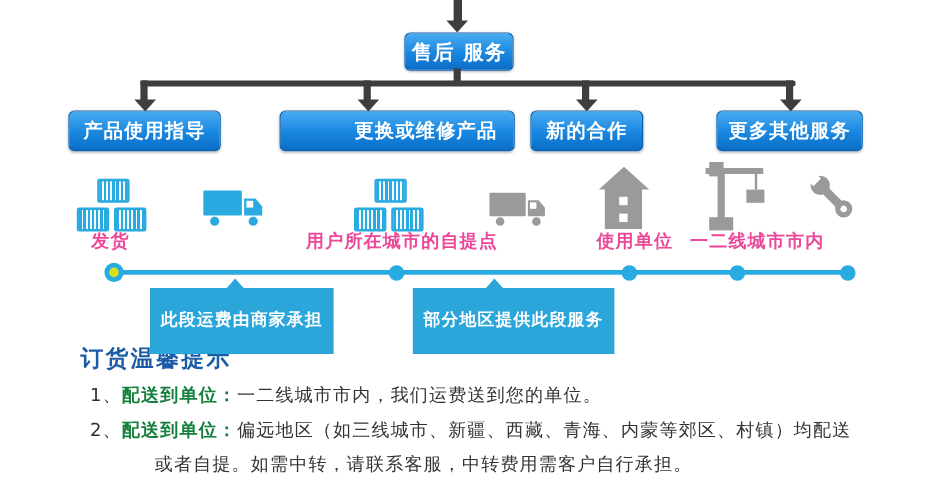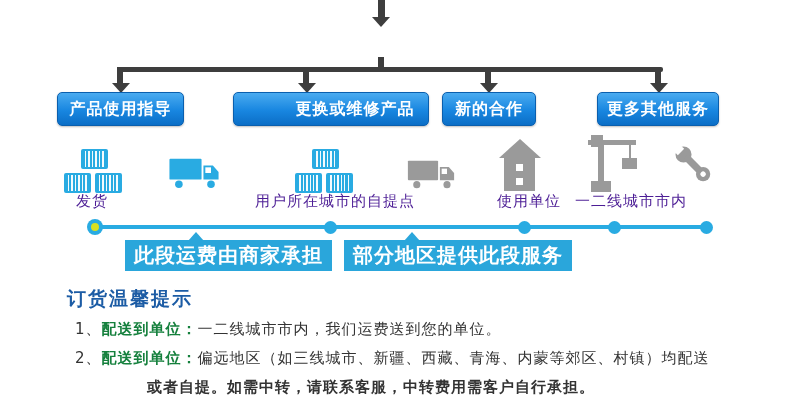--- a/index.html
+++ b/index.html
@@ -41,61 +41,62 @@
   .crate.t { left:17px; top:0; } .crate.l { left:0; top:24px; } .crate.r { left:31px; top:24px; }
   .crates1 { left:64px;  top:149px; }
   .crates2 { left:295px; top:149px; }
   .icon { position:absolute; }
   .truck1 { left:169px; top:156px; }
   .truck2 { left:407px; top:158px; }
   .housei { left:499px; top:139px; }
   .cranei { left:586px; top:135px; }
   .wrenchi{ left:668px; top:139px; }
   
-  .slabel { position:absolute; top:192px; font-weight:normal; font-size:15px; color:#4c1d95;
+  .slabel { position:absolute; top:192px; font-weight:bold; font-size:15px; color:#ec4899;
             letter-spacing:1px; white-space:nowrap; }
   .sl1 { left:76px; } .sl2 { left:255px; } .sl3 { left:497px; } .sl4 { left:575px; }
   
   .tline { position:absolute; left:95px; top:225px; width:612px; height:4px;
            background:#29abe2; border-radius:2px; z-index:3; }
   .dot { position:absolute; top:221px; width:13px; height:13px; border-radius:50%;
          background:#29abe2; z-index:4; }
   .dot0 { left:87px; top:219px; width:16px; height:16px; }
   .dot0 .inner { position:absolute; left:4px; top:4px; width:8px; height:8px;
                  border-radius:50%; background:#d9e021; }
   .dotB { left:324px; } .dotC { left:518px; } .dotD { left:608px; } .dotE { left:700px; }
-  .callout { position:absolute; top:240px; height:23px; line-height:23px; padding:4px 9px;
-             background:#2aa6db; color:#fff; font-weight:bold; font-size:20px;
+  .callout { position:absolute; top:240px; height:23px; line-height:23px; padding:16px 9px;
+             background:#2aa6db; color:#fff; font-weight:bold; font-size:14px;
              letter-spacing:1px; z-index:2; white-space:nowrap; }
   .calloutA { left:125px; } .calloutB { left:344px;text-align:right; }
   .ctri { position:absolute; top:232px; width:0; height:0; z-index:2;
           border-left:8px solid transparent; border-right:8px solid transparent;
           border-bottom:9px solid #2aa6db; }
   .ctriA { left:188px; } .ctriB { left:404px; }
   .bracket { position:absolute; left:521px; top:228px; width:190px; height:37px;
              box-sizing:border-box; border:3px solid #29abe2; background:#fff; z-index:2;
              display:flex; align-items:center; justify-content:center;
              color:#1b9cd8; font-weight:bold; font-size:16px; letter-spacing:1px; white-space:nowrap; }
   
   .tips-heading { position:absolute; left:67px; top:286px; font-size:19px; font-weight:bold;
                   color:#1c5ca5; letter-spacing:2px; }
   .tip { position:absolute; font-size:15px; color:#333; letter-spacing:1px; white-space:nowrap; }
   .tip1 { left:75px;  top:320px; }
   .tip2 { left:75px;  top:349px; }
-  .tip3 { left:147px; top:378px;font-weight:bold; }
+  .tip3 { left:129px; top:378px; }
   .term { color:#15803d; font-weight:bold; }
 </style>
 </head>
 <body>
 
 <div class="stage">
 
   <div class="shaft top-shaft"></div>
   <div class="ahead top-head"></div>
 
+  <div class="node root">售后 服务</div>
 
   <div class="shaft root-stem"></div>
   <div class="hbar"></div>
   <div class="shaft dshaft d1"></div>
   <div class="shaft dshaft d2"></div>
   <div class="shaft dshaft d3"></div>
   <div class="shaft dshaft d4"></div>
   <div class="ahead dhead dh1"></div>
   <div class="ahead dhead dh2"></div>
   <div class="ahead dhead dh3"></div>

